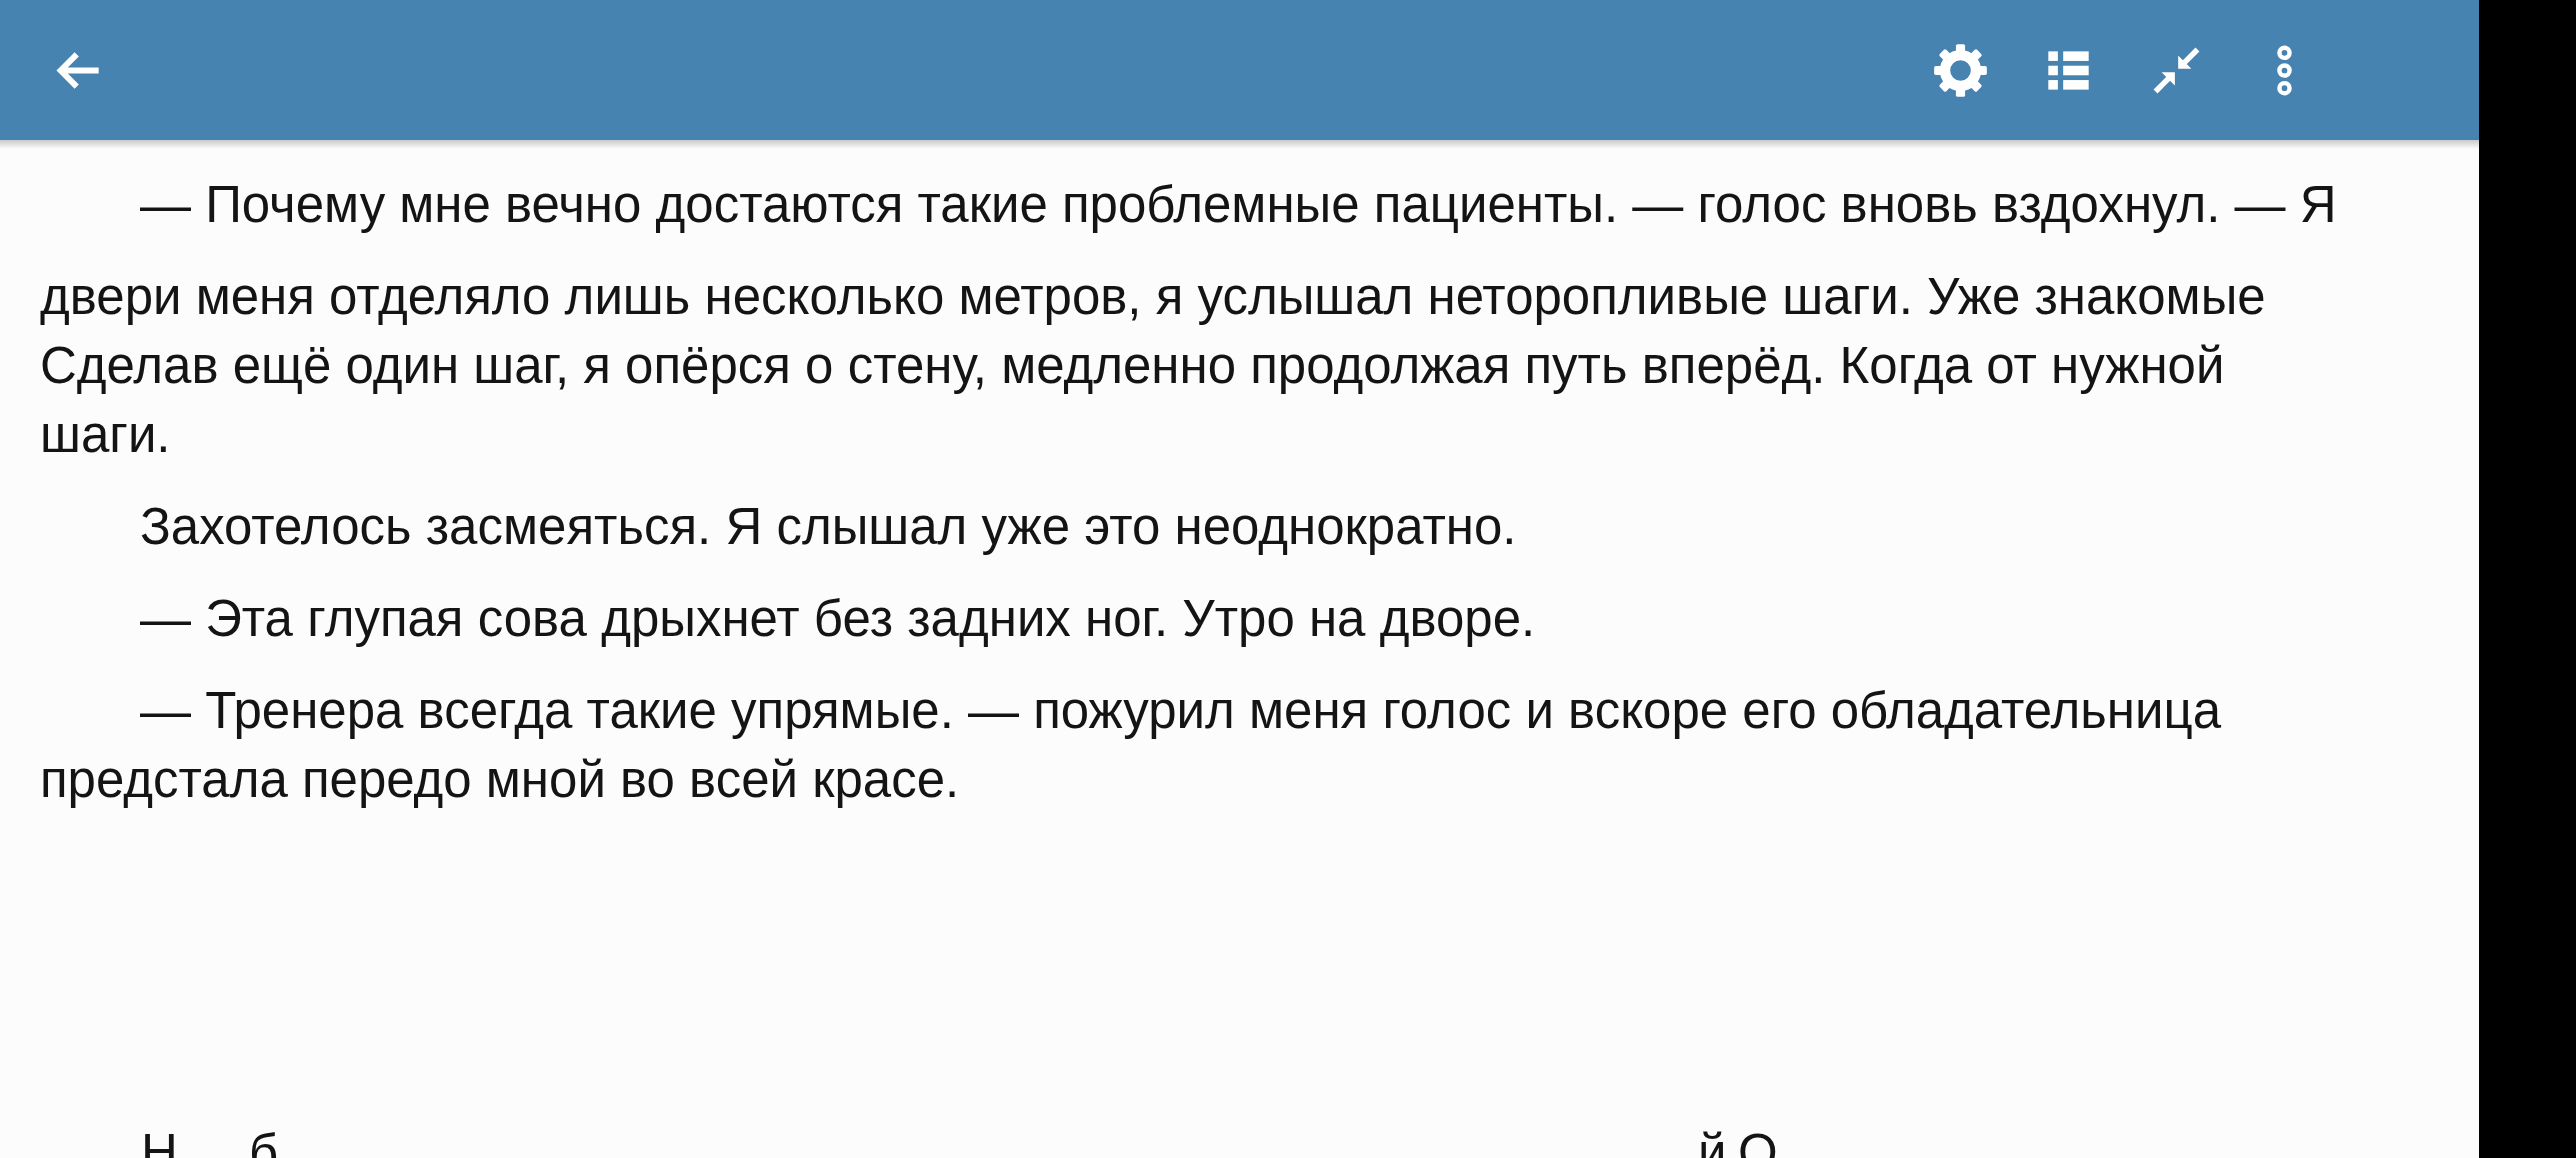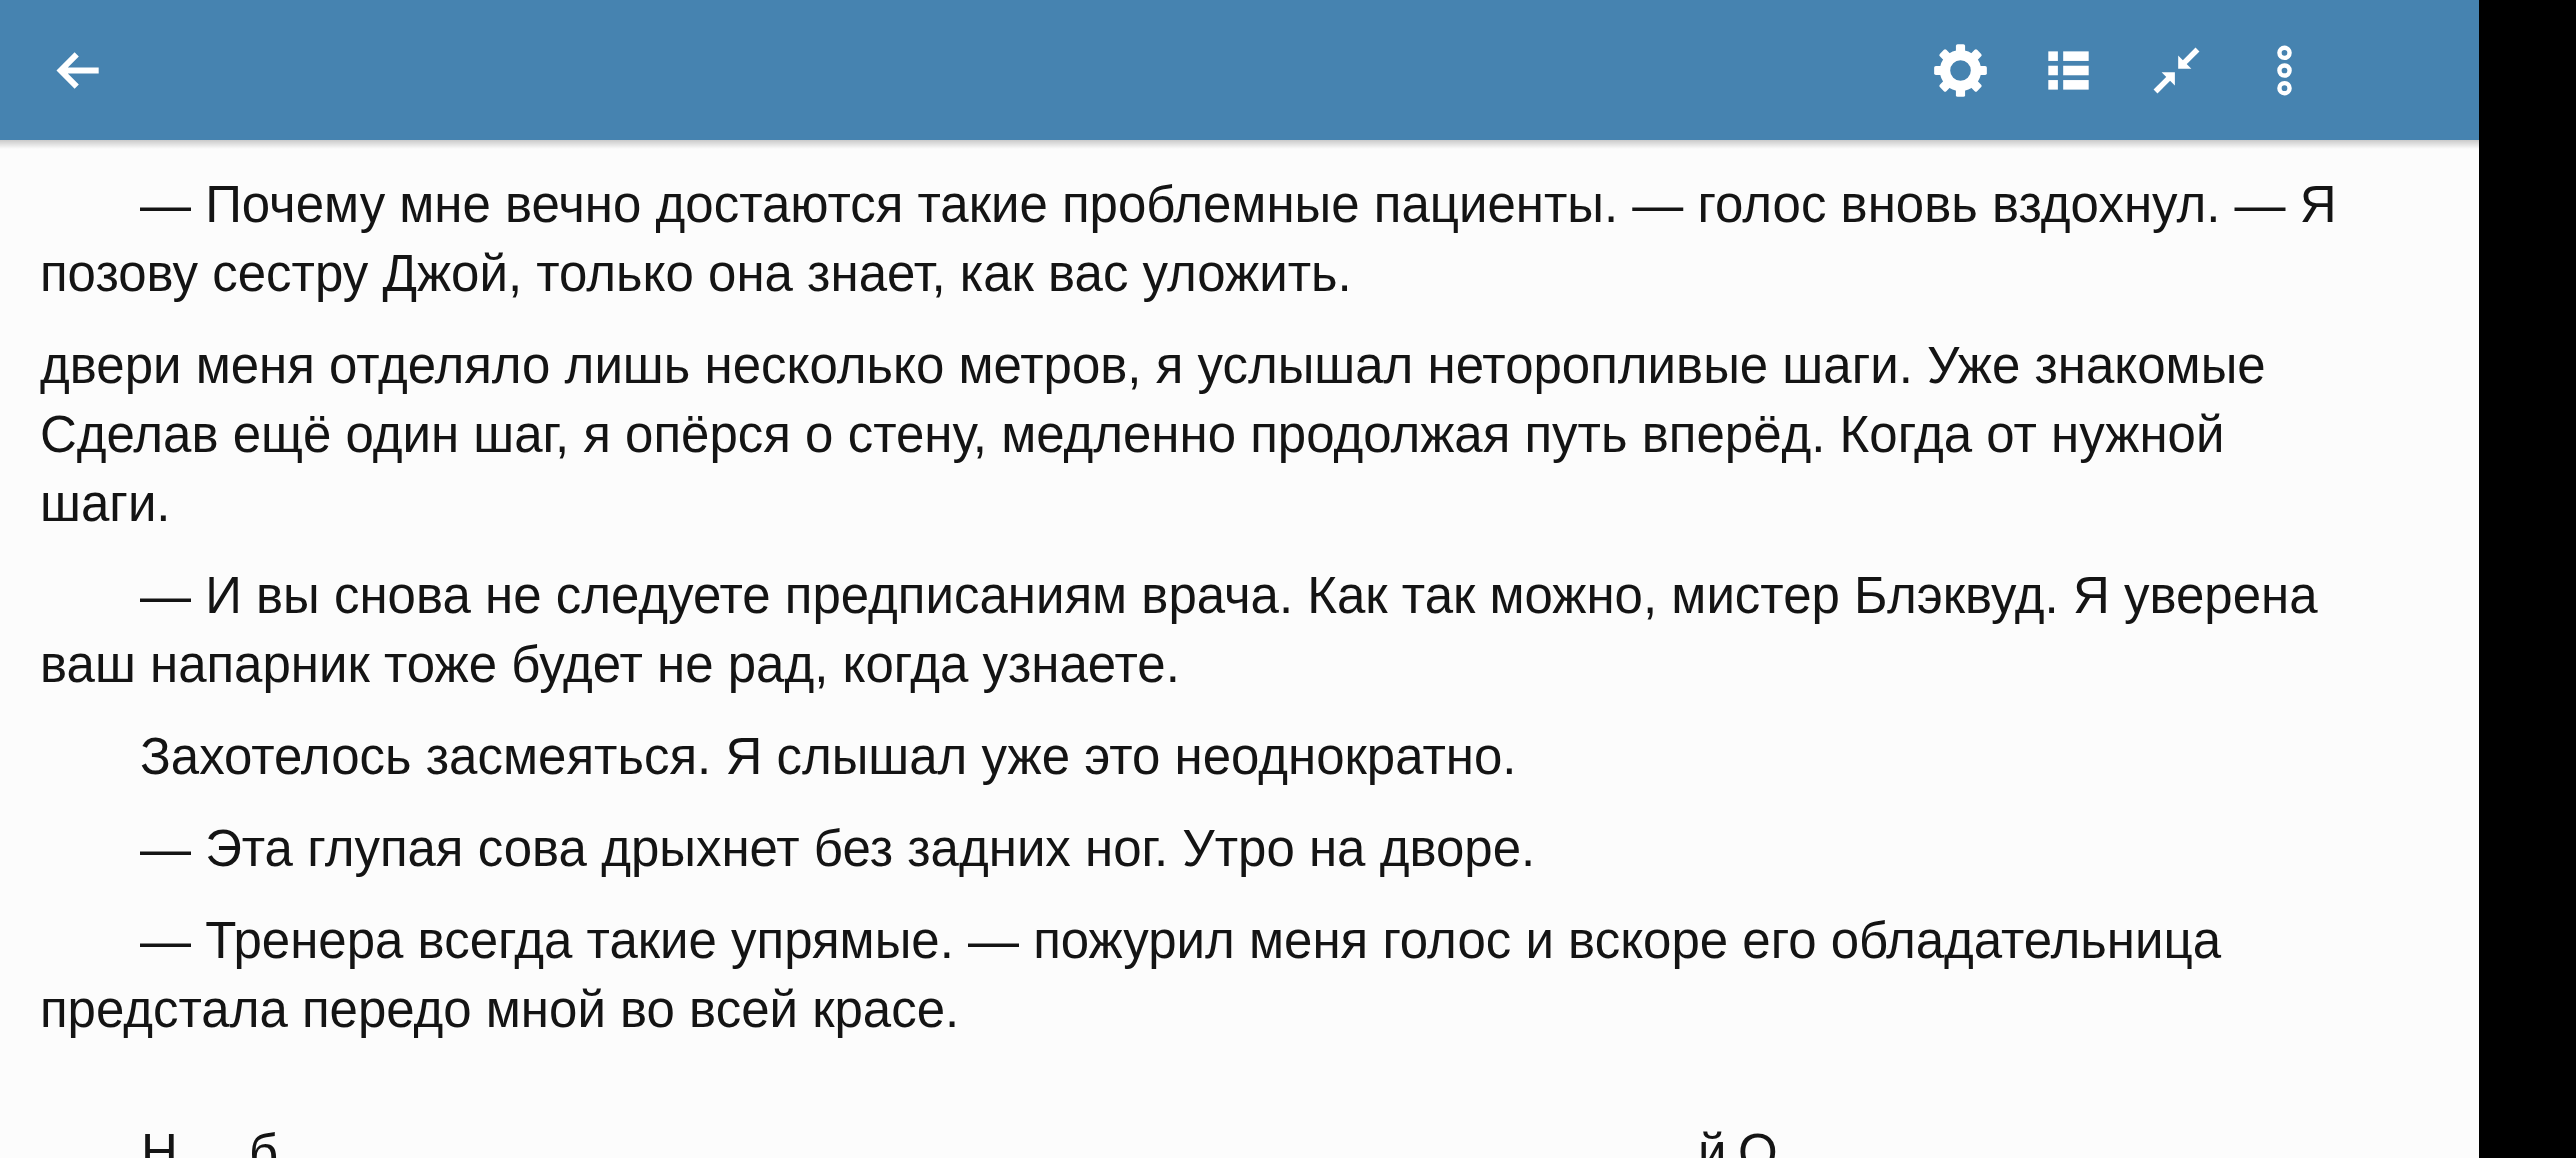--- a/index.html
+++ b/index.html
@@ -126,30 +126,25 @@
           </g>
         </svg>
       </button>
     </div>
   </header>
 
   <main class="content">
     <div id="paragraphs">
         <div class="paragraph">
           <div class="line first">— Почему мне вечно достаются такие проблемные пациенты. — голос вновь вздохнул. — Я</div>
-          <div class="line">позову сестру Джой, только она знает, как вас уложить.</div>
         </div>
         <div class="paragraph">
           <div class="line">двери меня отделяло лишь несколько метров, я услышал неторопливые шаги. Уже знакомые</div>
           <div class="line">Сделав ещё один шаг, я опёрся о стену, медленно продолжая путь вперёд. Когда от нужной</div>
           <div class="line">шаги.</div>
-        </div>
-        <div class="paragraph">
-          <div class="line first">— И вы снова не следуете предписаниям врача. Как так можно, мистер Блэквуд. Я уверена</div>
-          <div class="line">ваш напарник тоже будет не рад, когда узнаете.</div>
         </div>
         <div class="paragraph">
           <div class="line first">Захотелось засмеяться. Я слышал уже это неоднократно.</div>
         </div>
         <div class="paragraph">
           <div class="line first">— Эта глупая сова дрыхнет без задних ног. Утро на дворе.</div>
         </div>
         <div class="paragraph">
           <div class="line first">— Тренера всегда такие упрямые. — пожурил меня голос и вскоре его обладательница</div>
           <div class="line">предстала передо мной во всей красе.</div>

